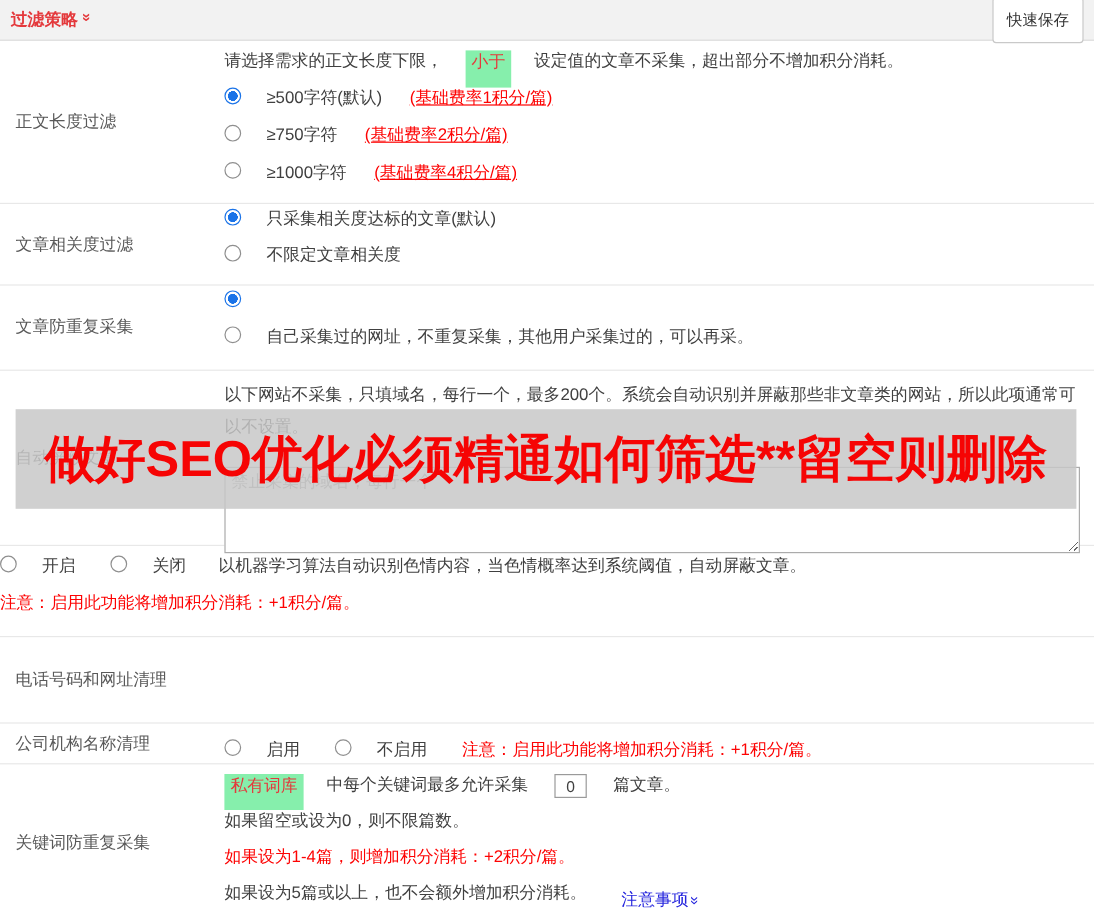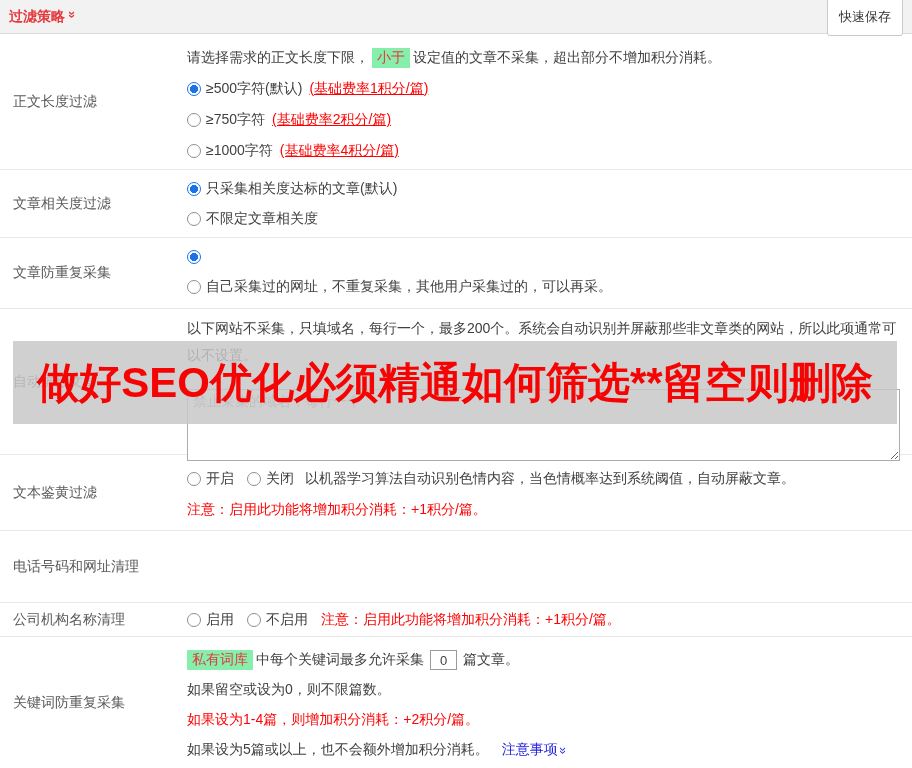--- a/index.html
+++ b/index.html
@@ -13,29 +13,29 @@
   .page-title { color:#e4393c; font-weight:bold; display:flex; align-items:flex-start; gap:4px; }
   .chev { display:inline-block; transform:rotate(90deg); font-weight:bold; font-size:13px; line-height:1; }
   .chev.blue { color:#2424dd; font-weight:normal; }
   .save-btn { background:#fff; border:1px solid #c9c9c9; border-radius:3px; height:38px;
     padding:0 11px; font-size:13px; color:#333; font-family:inherit; cursor:pointer; }
 
   
   .row { display:flex; border-bottom:1px solid #e8e8e8; }
   .row-label { width:187px; padding-left:13px; color:#595959; display:flex; align-items:center; flex-shrink:0; }
   .row-content { flex:1; }
-  .line { height:31px; display:flex; align-items:center; gap:3px; white-space:nowrap; }
+  .line { height:31px; display:flex; gap:19px; white-space:nowrap; }
 
   .r1 { height:136px; } .r1 .row-content { padding-top:8px; }
   .r2 { height:68px; }  .r2 .row-content { padding-top:4px; } .r2 .line{height:30px;}
   .r3 { height:71px; }  .r3 .row-content { padding-top:4px; } .r3 .line{height:30px;}
   .r4 { height:146px; } .r4 .row-content { padding-top:6px; }
   .r5 { height:76px; }  .r5 .row-content { padding-top:8px; }
   .r6 { height:72px; }  .r6 .row-content { padding-top:8px; }
-  .r7 { height:34px; }  .r7 .row-content { padding-top:1px; } .r7 .line{height:32px;}
+  .r7 { height:34px; }  .r7 .row-content { padding-top:1px;margin-top:12px; } .r7 .line{height:32px;}
   .r8 { height:131px; border-bottom:none; } .r8 .row-content { padding-top:8px; } .r8 .line{height:30px;}
 
   
   .radio { width:14px; height:14px; border-radius:50%; border:1.5px solid #8f8f8f;
     flex-shrink:0; margin-right:2px; background:#fff; }
   .radio.checked { border-color:#1a73e8;
     background:radial-gradient(circle,#1a73e8 0 4px,#fff 4.2px); }
   .checkbox { width:14px; height:14px; border-radius:2px; background:#1a73e8; color:#fff;
     flex-shrink:0; margin-right:3px; display:inline-flex; align-items:center; justify-content:center;
     font-size:11px; line-height:1; }
@@ -131,21 +131,20 @@
 
   <div class="row r4">
     <div class="row-label">自动屏蔽文章</div>
     <div class="row-content">
       <div class="intro">以下网站不采集，只填域名，每行一个，最多200个。系统会自动识别并屏蔽那些非文章类的网站，所以此项通常可以不设置。</div>
       <textarea class="domains" placeholder="禁止采集的域名，每行一个" style=""></textarea>
     </div>
   </div>
 
   <div class="row r5">
-    <div class="row-label">文本鉴黄过滤</div>
     <div class="row-content">
       <div class="line">
         <span class="radio"></span>
         <span>开启</span>
         <span class="radio gap-l"></span>
         <span>关闭</span>
         <span class="gap-l" style="margin-left:8px;">以机器学习算法自动识别色情内容，当色情概率达到系统阈值，自动屏蔽文章。</span>
       </div>
       <div class="line red">注意：启用此功能将增加积分消耗：+1积分/篇。</div>
     </div>

